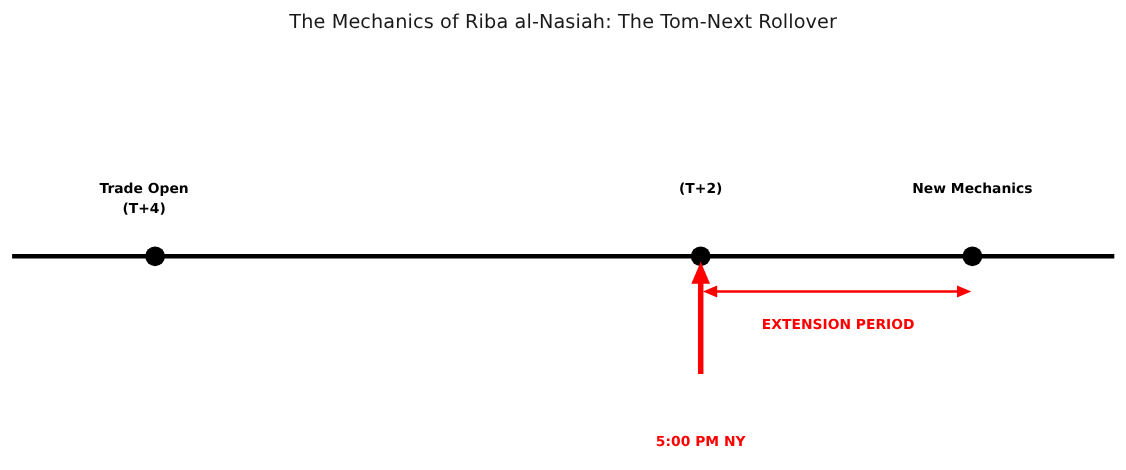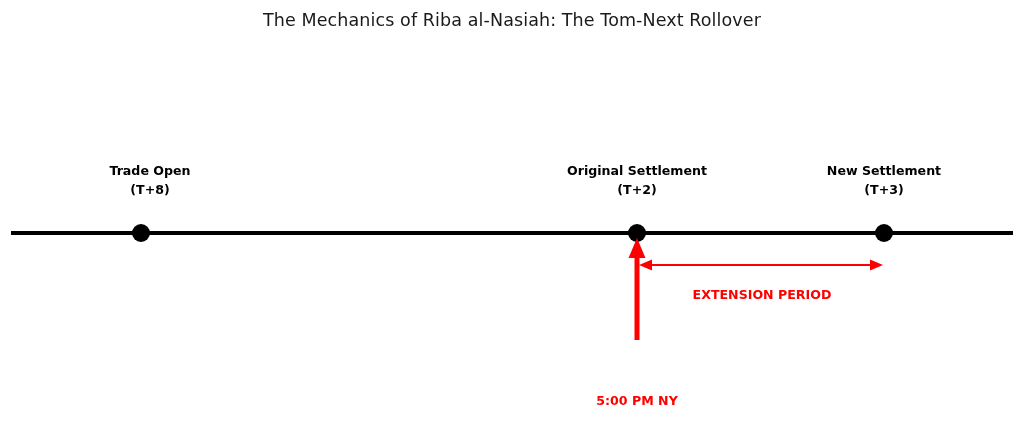--- a/index.html
+++ b/index.html
@@ -88,33 +88,31 @@
       <polygon points="637,238 628.5,258 645.5,258" fill="#ff0000"></polygon>
     </g>
 
     <g>
       <line x1="649" y1="265" x2="873" y2="265" stroke="#ff0000" stroke-width="2.2"></line>
       <polygon points="639,265 652,259.5 652,270.5" fill="#ff0000"></polygon>
       <polygon points="883,265 870,259.5 870,270.5" fill="#ff0000"></polygon>
     </g>
   </svg>
 
-  <div class="node-label" style="left:150px; top:161px;">
+  <div class="node-label" style="left:131px; top:161px;">
     <span>Trade Open</span>
-    <span class="line2">(T+8)</span>
+    <span class="line2">(T+4)</span>
   </div>
 
   <div class="node-label" style="left:637px; top:161px;">
-    <span>Original Settlement</span>
     <span class="line2">(T+2)</span>
   </div>
 
   <div class="node-label" style="left:884px; top:161px;">
-    <span>New Settlement</span>
-    <span class="line2">(T+3)</span>
+    <span>New Mechanics</span>
   </div>
 
   <div class="annot-red" style="left:762px; top:285px; color:#ff0000;">
     <span>EXTENSION PERIOD</span>
   </div>
 
   <div class="annot-red" style="left:637px; top:345px; color:#ff0000;margin-top:46px;">
     <span>5:00 PM NY</span>
   </div>
 

